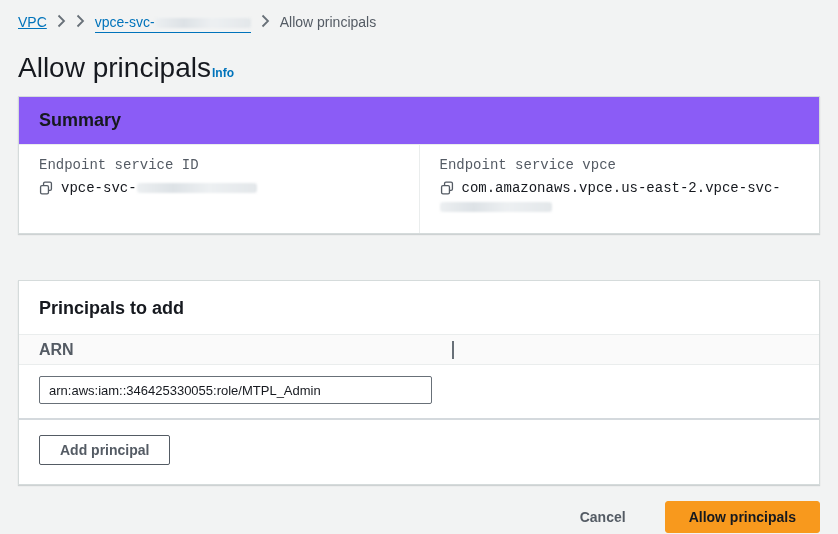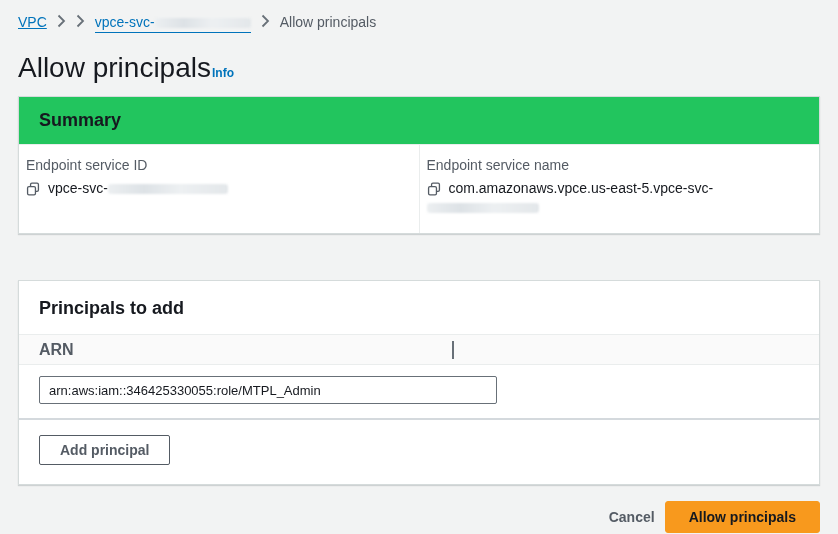--- a/index.html
+++ b/index.html
@@ -19,26 +19,26 @@
   .crumb-current { color:#545b64; white-space:nowrap; }
   .crumb-sep { display:inline-flex; line-height:0; }
 
   
   .title-row { display:flex; align-items:flex-end; margin:18px 0 12px; }
   .page-title { font-size:28px; font-weight:400; margin:0; line-height:33px; color:#16191f; }
   .info-link { font-size:12px; font-weight:700; color:#0073bb; margin:0 0 4px 1px; cursor:pointer; text-decoration:none; }
 
   
   .panel { background:#fff; border:1px solid #d5dbdb; box-shadow:0 1px 1px 0 rgba(0,28,36,.15); }
-  .panel-header { background:#22c55e; border-bottom:1px solid #eaeded; padding:13px 20px; }
+  .panel-header { background:#8b5cf6; border-bottom:1px solid #eaeded; padding:13px 20px; }
   .panel-title { font-size:18px; font-weight:700; margin:0; line-height:21px; color:#16191f; }
 
   
   .summary-grid { display:flex; }
-  .summary-col { flex:1; padding:12px 7px 16px; min-width:0; }
+  .summary-col { flex:1; padding:12px 20px 16px; min-width:0;font-family:Liberation Mono, monospace; }
   .summary-col + .summary-col { border-left:1px solid #eaeded; }
   .field-label { color:#545b64; margin-bottom:5px; line-height:17px; }
   .field-value { line-height:19px; word-break:break-all; color:#16191f; }
   .copy-btn { display:inline-block; vertical-align:-3px; background:none; border:none; padding:0; margin:0 8px 0 0; cursor:pointer; line-height:0; }
 
   .redacted {
     display:inline-block; vertical-align:middle; height:10px; border-radius:3px;
     background:linear-gradient(90deg,#eceff1 0%,#dde2e6 30%,#edf0f2 60%,#e3e7ea 100%);
     filter:blur(1.2px);
   }
@@ -47,31 +47,31 @@
   .principals-panel { margin-top:46px; }
   .p-header { padding:17px 20px 15px; background:#fff; }
   .table-header-row {
     position:relative; background:#fafafa;
     border-top:1px solid #eaeded; border-bottom:1px solid #eaeded;
     padding:7px 20px; font-size:16px; font-weight:700; color:#545b64; line-height:15px;
   }
   .col-divider { position:absolute; left:433px; top:50%; transform:translateY(-50%); width:2px; height:18px; background:#687078; cursor:col-resize; }
   .input-row { padding:11px 20px 14px; background:#fff; }
   .arn-input {
-    width:458px; height:28px; border:1px solid #687078; border-radius:2px;
+    width:393px; height:28px; border:1px solid #687078; border-radius:2px;
     padding:0 9px; font-size:13px; font-family:inherit; color:#16191f; background:#fff;
   }
   .panel-footer { border-top:2px solid #d4d9dd; padding:15px 20px 19px; background:#fff; }
   .btn-secondary {
     background:#fff; border:1px solid #545b64; border-radius:2px; color:#545b64;
     font-weight:700; font-size:14px; font-family:inherit; padding:5px 20px; line-height:18px; cursor:pointer;
   }
 
   
-  .actions { display:flex; justify-content:flex-end; align-items:center; gap:4px; margin-top:16px; }
+  .actions { display:flex; justify-content:flex-end; align-items:center; gap:33px; margin-top:16px; }
   .btn-link { background:none; border:none; color:#545b64; font-weight:700; font-size:14px; font-family:inherit; padding:5px 6px; cursor:pointer; }
   .btn-primary {
     background:#f8991d; border:1px solid #f8991d; border-radius:3px; color:#16191f;
     font-weight:700; font-size:14px; font-family:inherit; padding:6px 23px; line-height:18px; cursor:pointer;
   }
 </style>
 </head>
 <body>
 
 <div class="page">
@@ -115,28 +115,28 @@
             <svg width="14" height="14" viewBox="0 0 16 16">
                 <rect x="5.2" y="1.2" width="9" height="9.6" rx="1.6" fill="none" stroke="#545b64" stroke-width="1.5"></rect>
                 <rect x="1.8" y="5.2" width="9" height="9.6" rx="1.6" fill="#ffffff" stroke="#545b64" stroke-width="1.5"></rect>
               </svg>
           </button><span>vpce-svc-</span><span class="redacted" style="width:120px"></span>
         </div>
       </div>
 
 
       <div class="summary-col">
-        <div class="field-label">Endpoint service name</div>
+        <div class="field-label">Endpoint service vpce</div>
         <div class="field-value">
           <button class="copy-btn">
             <svg width="14" height="14" viewBox="0 0 16 16">
                 <rect x="5.2" y="1.2" width="9" height="9.6" rx="1.6" fill="none" stroke="#545b64" stroke-width="1.5"></rect>
                 <rect x="1.8" y="5.2" width="9" height="9.6" rx="1.6" fill="#ffffff" stroke="#545b64" stroke-width="1.5"></rect>
               </svg>
-          </button><span>com.amazonaws.vpce.us-east-5.vpce-svc-</span><span class="redacted" style="width:112px"></span>
+          </button><span>com.amazonaws.vpce.us-east-2.vpce-svc-</span><span class="redacted" style="width:112px"></span>
         </div>
       </div>
 
     </div>
   </section>
 
   <section class="panel principals-panel">
     <div class="p-header">
       <h2 class="panel-title">Principals to add</h2>
     </div>

